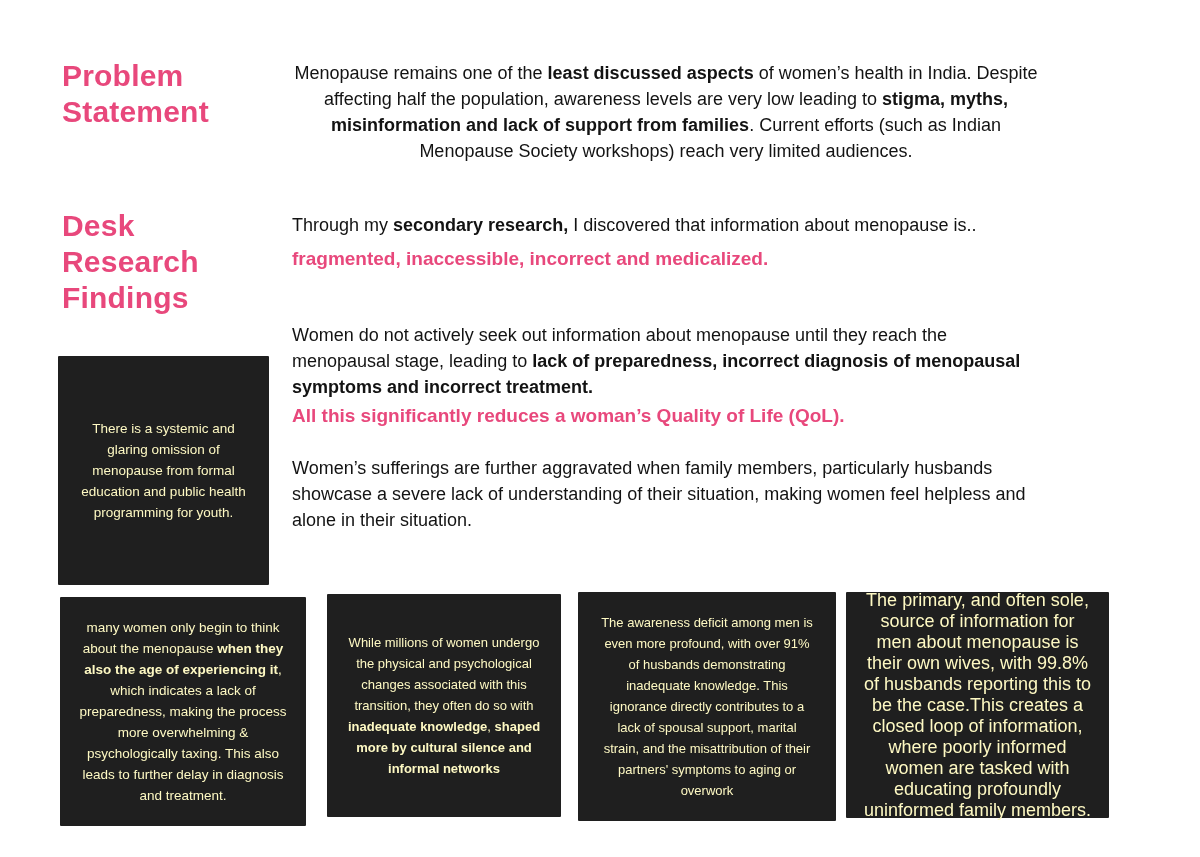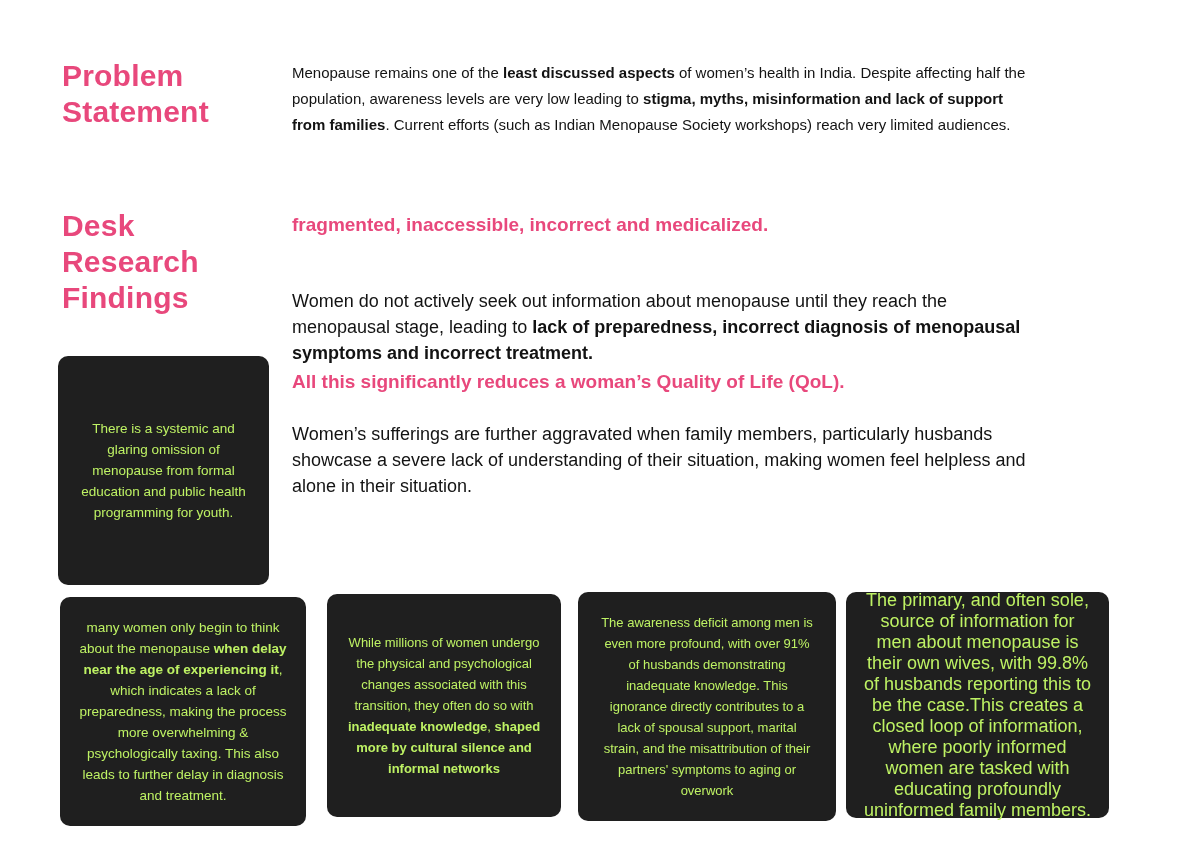--- a/index.html
+++ b/index.html
@@ -20,21 +20,21 @@
     font-size: 30px;
     line-height: 36px;
     letter-spacing: 0.2px;
   }
   .heading-problem { left: 62px; top: 58px; width: 205px; }
   .heading-desk    { left: 62px; top: 208px; width: 170px; }
 
   .problem-para {
     position: absolute;
     left: 292px; top: 60px; width: 748px;
-    font-size: 15px; line-height: 26px;
+    font-size: 18px; line-height: 26px; text-align: center;
   }
   .problem-para b, .desk-col b { font-weight: 700; }
 
   .desk-col {
     position: absolute;
     left: 292px; top: 211px; width: 752px;
     font-size: 18px; line-height: 26px;
   }
   .desk-intro { line-height: 28px; margin-bottom: 6px; }
   .pink-line {
@@ -43,22 +43,22 @@
     font-size: 19px;
     line-height: 27px;
   }
   .desk-body { margin-top: 24px; }
   .pink-2 { margin-top: 2px; }
   .desk-closing { margin-top: 26px; }
 
   .card {
     position: absolute;
     background: #1f1f1f;
-    color: #bef264;
-    border-radius: 10px;
+    color: #fef9c3;
+    border-radius: 1px;
     display: flex;
     align-items: center;
     justify-content: center;
     text-align: center;
   }
   .card p { width: 100%; }
   .card b { font-weight: 700; }
 
   .side-card {
     left: 58px; top: 356px; width: 211px; height: 229px;
@@ -76,37 +76,38 @@
 <div class="page">
 
   <h1 class="heading heading-problem">Problem Statement</h1>
 
   <p class="problem-para"><span>Menopause remains one of the </span><b>least discussed aspects</b><span> of women’s health in India. Despite affecting half the population, awareness levels are very low leading to </span><b>stigma, myths, misinformation and lack of support from families</b><span>. Current efforts (such as Indian Menopause Society workshops) reach very limited audiences.</span></p>
 
   <h1 class="heading heading-desk">Desk Research Findings</h1>
 
   <div class="desk-col">
 
+    <p class="desk-intro"><span>Through my </span><b>secondary research,</b><span> I discovered that information about menopause is..</span></p>
 
     <p class="pink-line pink-1">fragmented, inaccessible, incorrect and medicalized.</p>
 
     <p class="desk-body"><br><span>Women do not actively seek out information about menopause until they reach the menopausal stage, leading to </span><b>lack of preparedness, incorrect diagnosis of menopausal symptoms and incorrect treatment.</b></p>
 
     <p class="pink-line pink-2">All this significantly reduces a woman’s Quality of Life (QoL).</p>
 
     <p class="desk-closing">Women’s sufferings are further aggravated when family members, particularly husbands showcase a severe lack of understanding of their situation, making women feel helpless and alone in their situation.</p>
 
   </div>
 
   <div class="card side-card">
     <p>There is a systemic and glaring omission of menopause from formal education and public health programming for youth.</p>
   </div>
 
   <div class="card card-1">
-    <p><span>many women only begin to think about the menopause </span><b>when delay near the age of experiencing it</b><span>, which indicates a lack of preparedness, making the process more overwhelming &amp; psychologically taxing. This also leads to further delay in diagnosis and treatment.</span></p>
+    <p><span>many women only begin to think about the menopause </span><b>when they also the age of experiencing it</b><span>, which indicates a lack of preparedness, making the process more overwhelming &amp; psychologically taxing. This also leads to further delay in diagnosis and treatment.</span></p>
   </div>
 
   <div class="card card-2">
     <p><span>While millions of women undergo the physical and psychological changes associated with this transition, they often do so with </span><b>inadequate knowledge</b><span>, </span><b>shaped more by cultural silence and informal networks</b></p>
   </div>
 
   <div class="card card-3">
     <p>The awareness deficit among men is even more profound, with over 91% of husbands demonstrating inadequate knowledge. This ignorance directly contributes to a lack of spousal support, marital strain, and the misattribution of their partners' symptoms to aging or overwork</p>
   </div>
 

